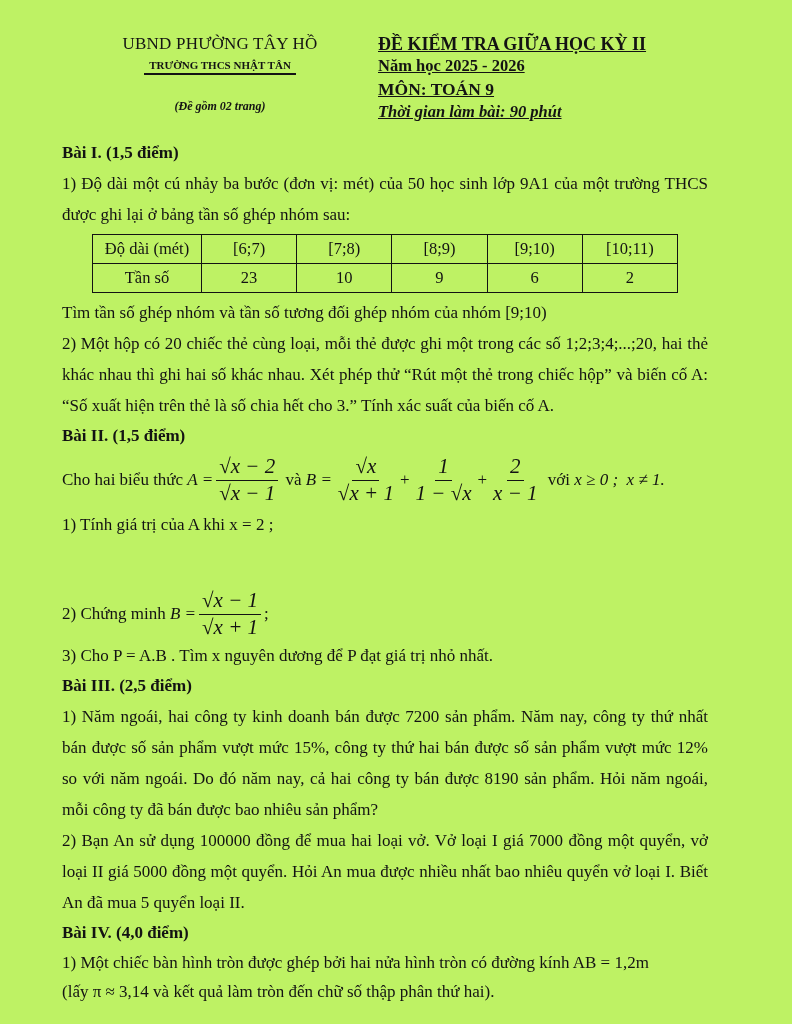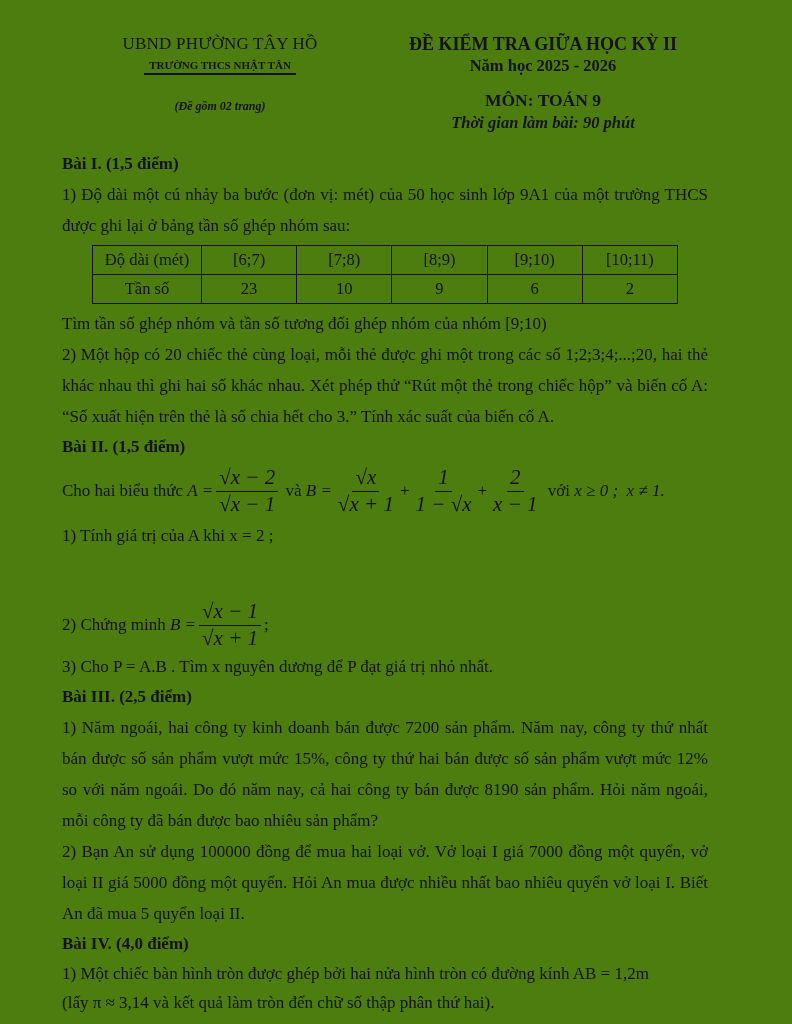--- a/index.html
+++ b/index.html
@@ -1,37 +1,37 @@
 <!DOCTYPE html>
 <html lang="vi"><head>
 <meta charset="utf-8">
 <style>
   html,body{margin:0;padding:0;background:#ffffff;}
   .page{
     position:relative;
     width:792px;height:1024px;
     box-sizing:border-box;
     padding:34px 84px 10px 62px;
-    background:#4d7c0f;
+    background:#bef264;
     color:#131313;
     font-family:"Liberation Serif","DejaVu Serif",serif;
     font-size:17px;
     overflow:hidden;
   }
   
   .hdr{display:flex;width:100%;}
   .hdr-left{width:316px;text-align:center;flex:none;}
-  .hdr-right{flex:1;text-align:center;}
+  .hdr-right{flex:1;text-decoration:underline;}
   .hdr-left .org{font-size:17px;letter-spacing:.2px;}
   .hdr-left .school{display:inline-block;font-weight:bold;font-size:11px;
     border-bottom:2px solid #131313;padding:1px 5px 2px 5px;margin-top:1px;}
   .hdr-left .pages{margin-top:24px;font-weight:bold;font-style:italic;font-size:12px;}
   .hdr-right .t1{font-weight:bold;font-size:18px;}
   .hdr-right .t2{font-weight:bold;font-size:16.5px;margin-top:1px;}
-  .hdr-right .t3{font-weight:bold;font-size:17.5px;margin-top:14px;}
+  .hdr-right .t3{font-weight:bold;font-size:17.5px;margin-top:3px;}
   .hdr-right .t4{font-weight:bold;font-style:italic;font-size:16.5px;margin-top:2px;}
   
   .body{margin-top:16px;}
   p{margin:0;}
   .heading{font-weight:bold;line-height:30px;}
   .para{text-align:justify;line-height:31px;}
   .line{line-height:31px;}
   
   table.freq{border-collapse:collapse;margin:4px auto 4px auto;width:586px;table-layout:fixed;}
   table.freq td{border:1.6px solid #131313;text-align:center;height:28px;font-size:16.5px;padding:0 2px;}

